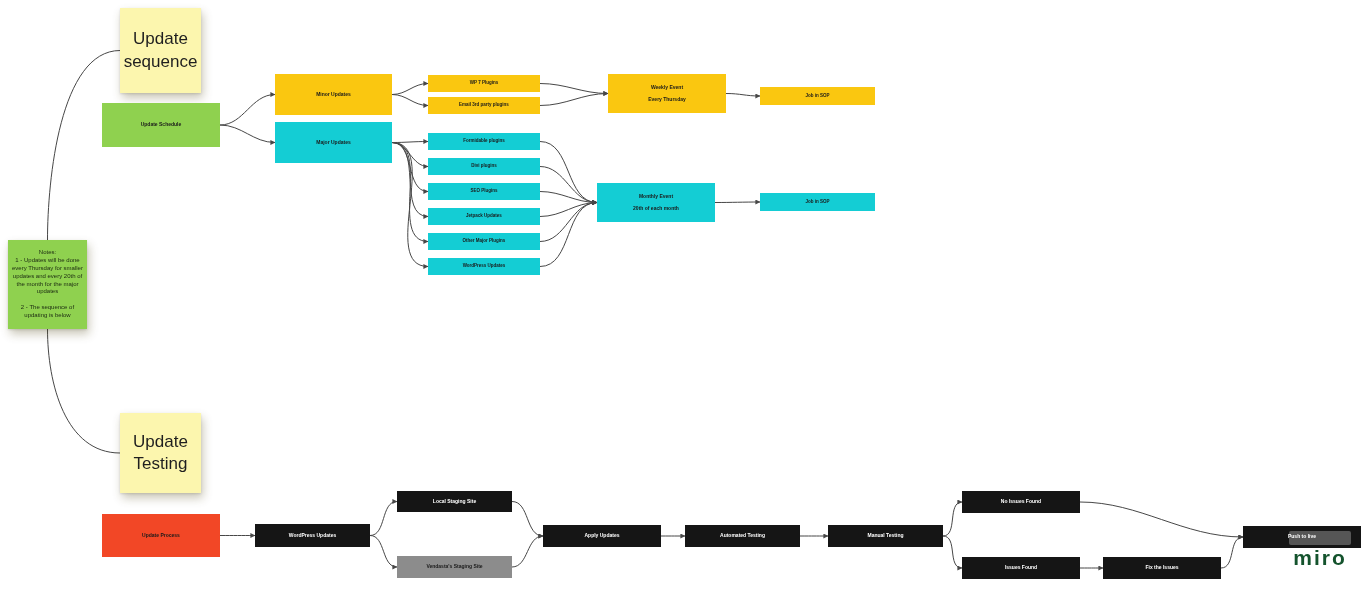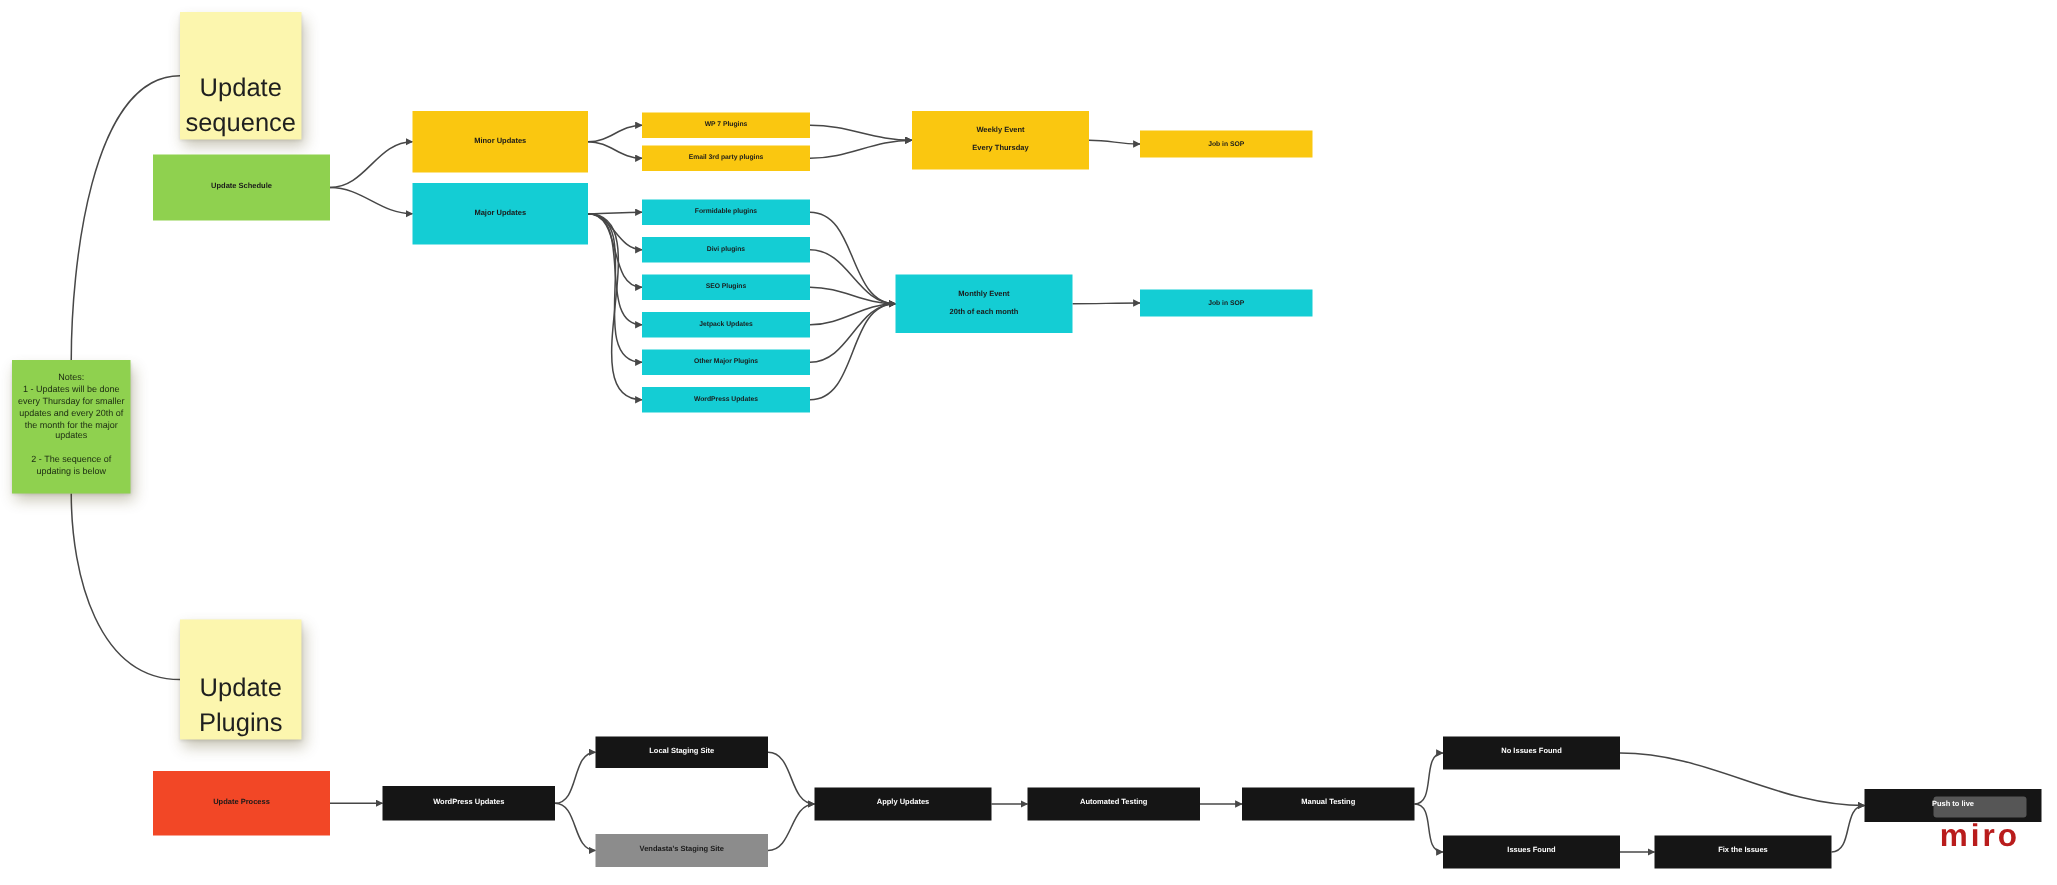--- a/index.html
+++ b/index.html
@@ -32,42 +32,42 @@
     text-align: center;
     box-sizing: border-box;
     color: #1a1a1a;
     line-height: 1.5;
   }
   .node .line { display: block; }
   .node.sticky {
     box-shadow: 2px 5px 9px rgba(80,70,20,0.30), 0 1px 2px rgba(0,0,0,0.12);
     line-height: 1.32;
   }
-  .node.sticky.big { font-size: 17px; justify-content: flex-end; }
+  .node.sticky.big { font-size: 17px; }
   .watermark {
     position: absolute;
     left: 1283px;
     top: 531px;
     width: 74px;
     height: 44px;
     text-align: center;
   }
   .wm-pill {
     width: 62px;
     height: 14px;
     margin: 0 auto;
     border-radius: 2px;
     background: rgba(255,255,255,0.28);
   }
   .wm-text {
     margin-top: 1px;
     font-size: 21px;
     font-weight: 700;
     letter-spacing: 2px;
-    color: #b91c1c;
+    color: #14532d;
   }
 </style>
 </head>
 <body>
 
 <div class="board">
   <svg id="edges" width="1371" height="590" viewBox="0 0 1371 590" xmlns="http://www.w3.org/2000/svg">
     <defs>
       <marker id="arrow" markerWidth="6" markerHeight="6" refX="4.6" refY="2.5" orient="auto" markerUnits="userSpaceOnUse">
         <path d="M0,0 L5,2.5 L0,5 Z" fill="#474747"></path>
@@ -108,21 +108,21 @@
       <path d="M 1080,568 C 1095,568 1088,568 1103,568" fill="none" stroke="#474747" stroke-width="1" marker-end="url(#arrow)"></path>
       <path d="M 1221,568 C 1236,568 1228,537 1243,537" fill="none" stroke="#474747" stroke-width="1" marker-end="url(#arrow)"></path>
     </svg>
   <div id="nodes">
       <div class="node sticky big" style="left: 120px; top: 8px; width: 81px; height: 85px; background: rgb(252, 246, 174); color: rgb(31, 31, 31); font-size: 17px; font-weight: 400;">
         <span class="line">Update</span>
         <span class="line">sequence</span>
       </div>
       <div class="node sticky big" style="left: 120px; top: 413px; width: 81px; height: 80px; background: rgb(252, 246, 174); color: rgb(31, 31, 31); font-size: 17px; font-weight: 400;">
         <span class="line">Update</span>
-        <span class="line">Plugins</span>
+        <span class="line">Testing</span>
       </div>
       <div class="node sticky" style="left: 8px; top: 240px; width: 79px; height: 89px; background: rgb(143, 209, 79); color: rgb(28, 43, 18); font-size: 6px; font-weight: 400;">
         <span class="line">Notes:</span>
         <span class="line">1 - Updates will be done</span>
         <span class="line">every Thursday for smaller</span>
         <span class="line">updates and every 20th of</span>
         <span class="line">the month for the major</span>
         <span class="line">updates</span>
         <span class="line">&nbsp;</span>
         <span class="line">2 - The sequence of</span>

